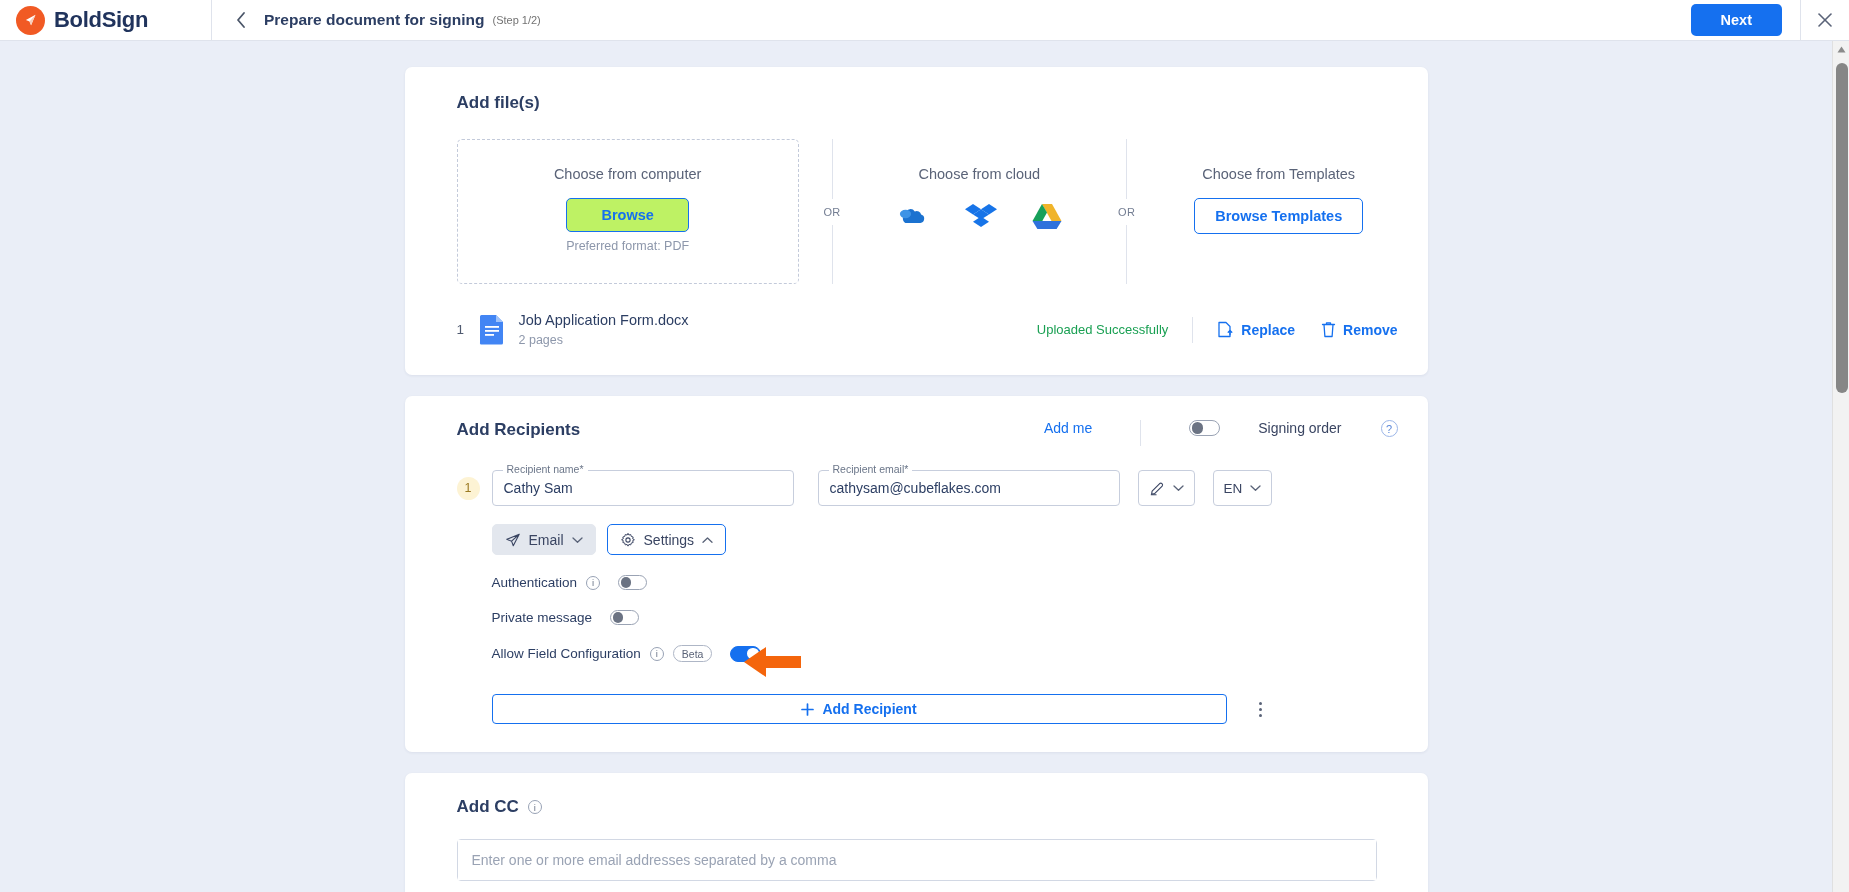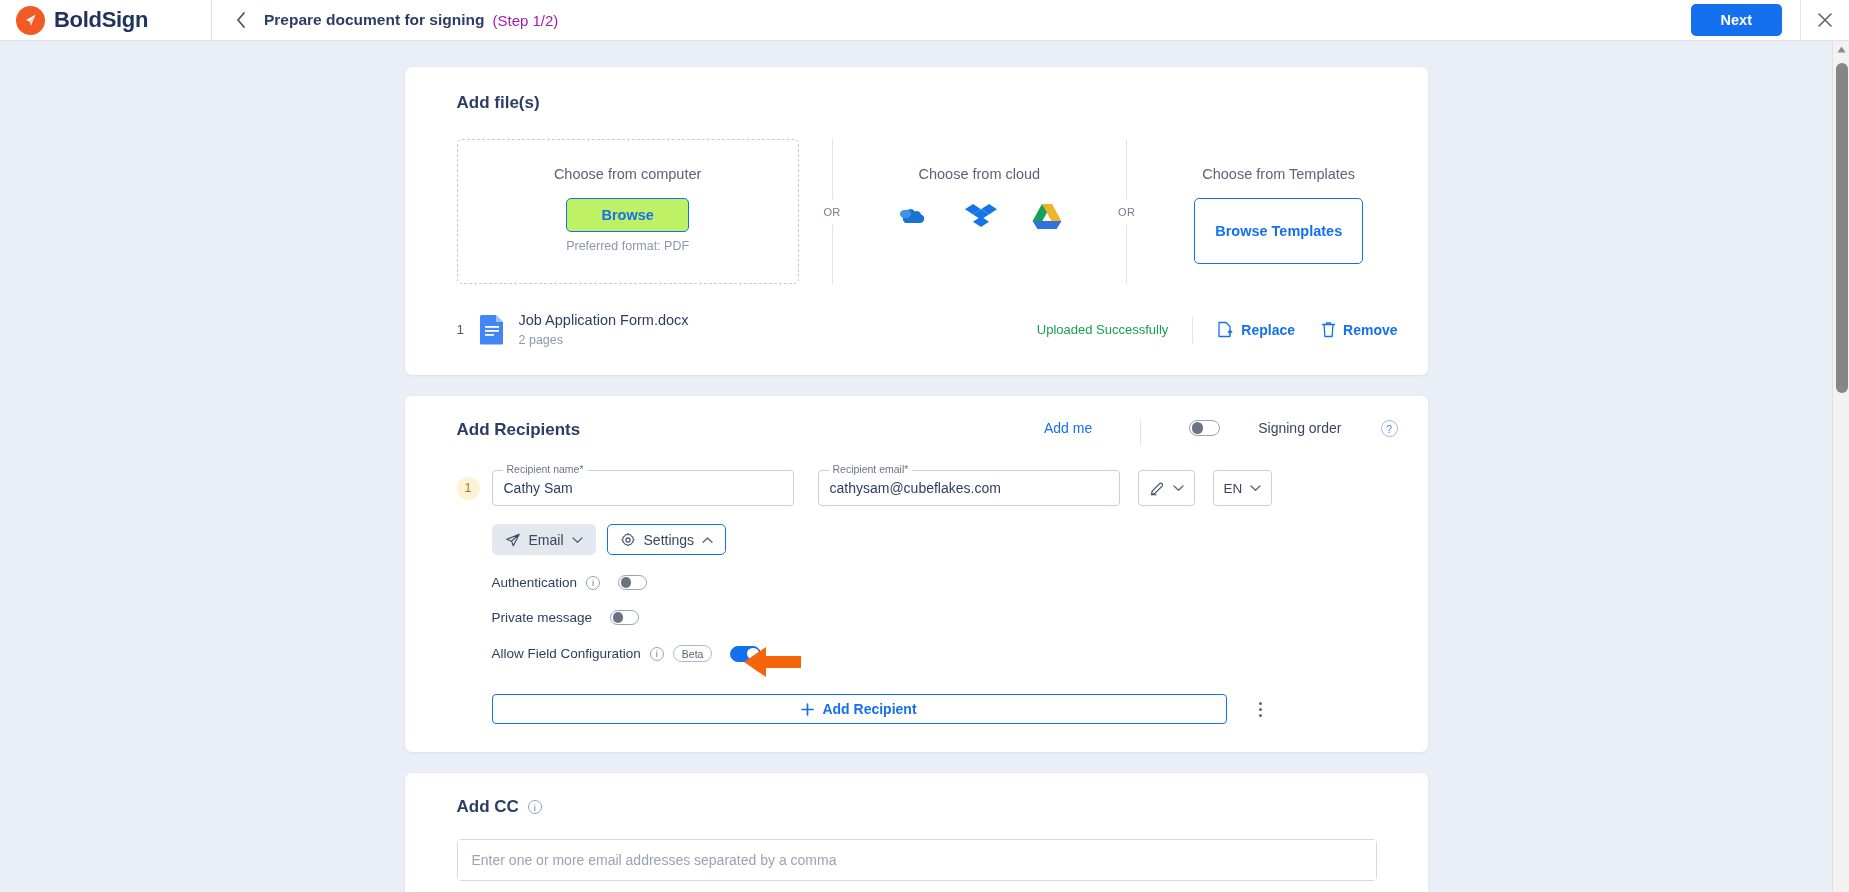--- a/index.html
+++ b/index.html
@@ -24,21 +24,21 @@
     width: 29px; height: 29px; border-radius: 50%;
     background: #f15a24; display: flex; align-items: center; justify-content: center;
     flex: 0 0 auto;
   }
   .brand-name { font-size: 22px; font-weight: bold; color: #20335c; letter-spacing: -0.3px; }
   .back-chevron {
     margin-left: 18px; width: 22px; height: 22px;
     display: flex; align-items: center; justify-content: center; cursor: pointer;
   }
   .header-title { margin-left: 12px; font-size: 15.5px; font-weight: bold; color: #2c3e63; }
-  .header-step { margin-left: 8px; font-size: 15px; color: #a21caf; }
+  .header-step { margin-left: 8px; font-size: 11px; color: #737373; }
   .header-right {
     margin-left: auto; display: flex; align-items: center; height: 41px;
   }
   .next-btn {
     background: #1570ef; color: #fff; border: none; border-radius: 5px;
     font-size: 14.5px; font-weight: bold; padding: 8px 30px; cursor: pointer;
     font-family: "Liberation Sans", sans-serif;
   }
   .header-sep { width: 1px; height: 41px; background: #dfe3ec; margin: 0 0 0 18px; }
   .close-btn {
@@ -85,21 +85,21 @@
 
   .cloud-col { width: 240px; text-align: center; padding-top: 27px; }
   .cloud-label { font-size: 14.5px; color: #5a6378; }
   .cloud-icons { margin-top: 20px; display: flex; justify-content: center; gap: 35px; }
   .cloud-icon { cursor: pointer; display: flex; align-items: center; justify-content: center; }
 
   .tpl-col { width: 250px; text-align: center; padding-top: 27px; }
   .tpl-btn {
     margin-top: 16px; display: inline-block; border: 1px solid #1570ef;
     color: #1570ef; background: #fff; border-radius: 5px;
-    font-size: 14.5px; font-weight: bold; padding: 24px 20px; cursor: pointer;
+    font-size: 14.5px; font-weight: bold; padding: 9px 20px; cursor: pointer;
     font-family: "Liberation Sans", sans-serif;
   }
 
   .file-row { display: flex; align-items: center; margin-top: 28px; }
   .file-index { width: 22px; font-size: 13.5px; color: #505a70; }
   .file-icon { width: 26px; height: 31px; margin-right: 14px; flex: 0 0 auto; }
   .file-meta { display: flex; flex-direction: column; gap: 5px; }
   .file-name { font-size: 14.5px; color: #2c3e63; }
   .file-pages { font-size: 12.5px; color: #8d97ab; }
   .file-status { margin-left: auto; font-size: 13px; color: #1aa053; text-align: right; }

